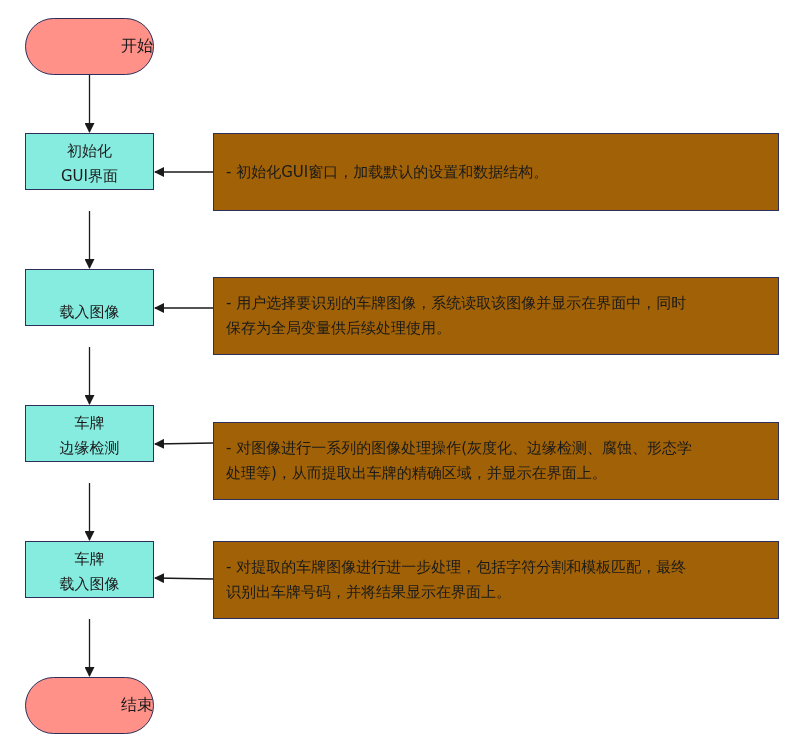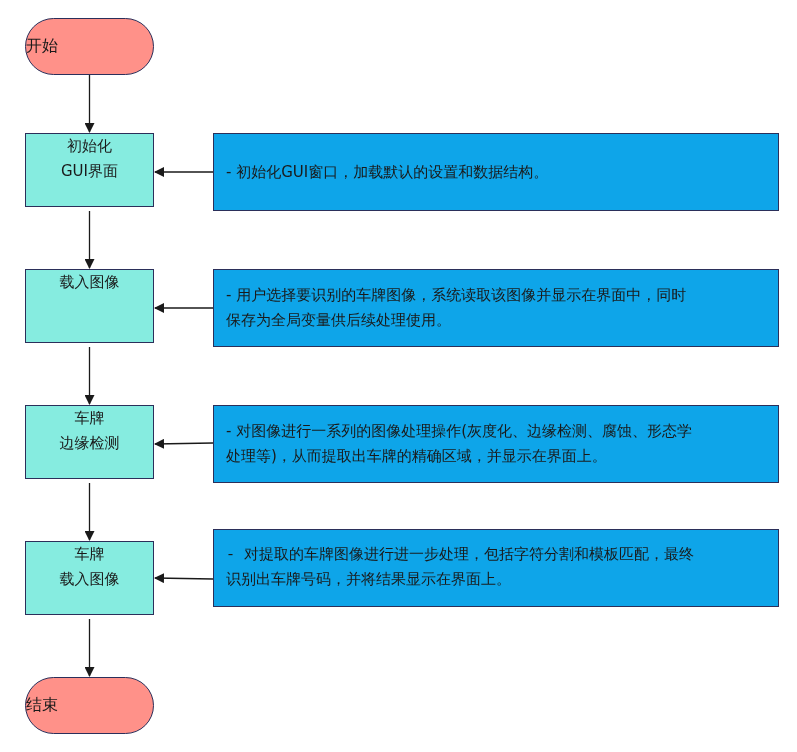--- a/index.html
+++ b/index.html
@@ -1,22 +1,22 @@
 <!DOCTYPE html>
 <html><head>
 <meta charset="utf-8">
 <style>
   html, body { margin: 0; padding: 0; background: #ffffff; }
   body { width: 797px; height: 752px; position: relative; overflow: hidden;
          font-family: "DejaVu Sans", "Liberation Sans", sans-serif; color: #1a1a1a; }
   .node { position: absolute; box-sizing: border-box; border: 1.5px solid #2b2f5a;
-          display: flex; align-items: center; justify-content: flex-start; text-align: center; }
+          display: flex; align-items: center; justify-content: flex-end; text-align: center; }
   .terminal { left: 25px; width: 129px; height: 57px; border-radius: 29px; background: #ff9189; font-size: 16px; }
-  .process { left: 25px; width: 129px; height: 74px; background: #86ece0; font-size: 15px; line-height: 25px; flex-direction: column; }
-  .note { left: 213px; width: 566px; height: 78px; background: #0ea5e9; font-size: 15px; line-height: 25px;
+  .process { left: 25px; width: 129px; height: 57px; background: #86ece0; font-size: 15px; line-height: 25px; flex-direction: column; }
+  .note { left: 213px; width: 566px; height: 78px; background: #a16207; font-size: 15px; line-height: 25px;
           justify-content: flex-start; text-align: left; padding-left: 12px; }
   .note .txt { white-space: pre-line; }
   svg.conn { position: absolute; left: 0; top: 0; width: 797px; height: 752px; pointer-events: none; }
 </style>
 </head>
 <body>
 
 <svg class="conn" viewBox="0 0 797 752">
   <defs>
     <marker id="ah" markerWidth="10" markerHeight="10" refX="9" refY="5" orient="auto" markerUnits="userSpaceOnUse">
@@ -42,38 +42,38 @@
   <span>初始化</span>
   <span>GUI界面</span>
 </div>
 <div class="node note" style="top:133px;">
   <span class="txt">- 初始化GUI窗口，加载默认的设置和数据结构。</span>
 </div>
 
 <div class="node process" style="top:269px;font-family:Liberation Serif, serif;">
   <span>载入图像</span>
 </div>
-<div class="node note" style="top:269px;">
+<div class="node note" style="top:277px;">
   <span class="txt">- 用户选择要识别的车牌图像，系统读取该图像并显示在界面中，同时
   保存为全局变量供后续处理使用。</span>
 </div>
 
 <div class="node process" style="top:405px;">
   <span>车牌</span>
   <span>边缘检测</span>
 </div>
-<div class="node note" style="top:405px;">
+<div class="node note" style="top:422px;">
   <span class="txt">- 对图像进行一系列的图像处理操作(灰度化、边缘检测、腐蚀、形态学
   处理等)，从而提取出车牌的精确区域，并显示在界面上。</span>
 </div>
 
 <div class="node process" style="top:541px;">
   <span>车牌</span>
   <span>载入图像</span>
 </div>
-<div class="node note" style="top:529px;font-family:Liberation Mono, monospace;">
+<div class="node note" style="top:541px;">
   <span class="txt">- 对提取的车牌图像进行进一步处理，包括字符分割和模板匹配，最终
   识别出车牌号码，并将结果显示在界面上。</span>
 </div>
 
 <div class="node terminal" style="top:677px;font-family:Liberation Serif, serif;">
   <span>结束</span>
 </div>
 
 </body></html>

